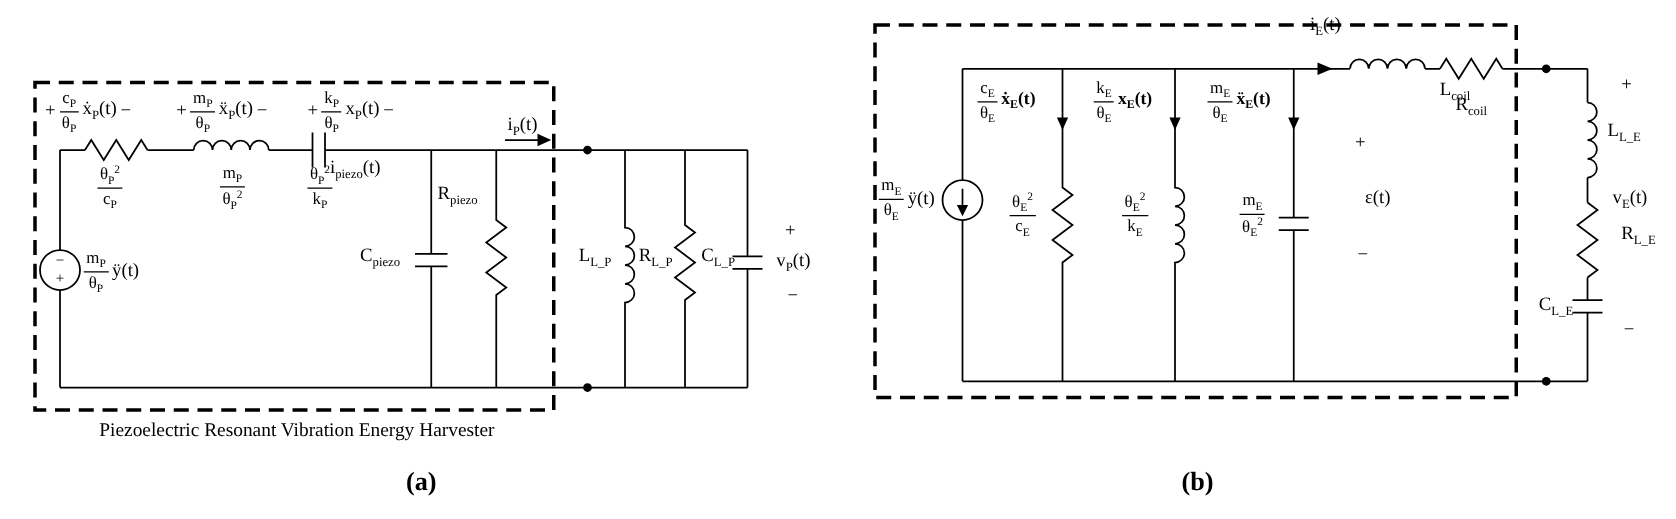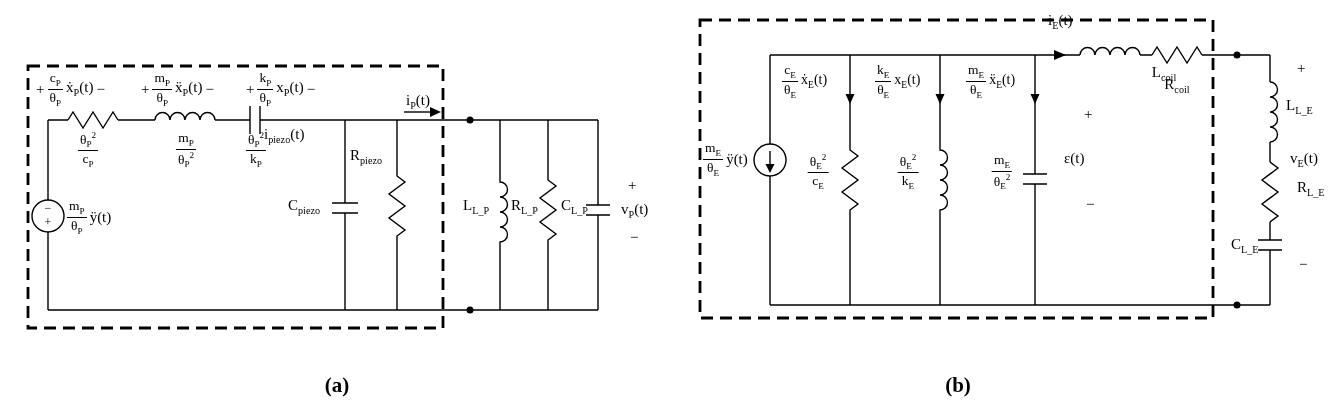--- a/index.html
+++ b/index.html
@@ -10,21 +10,21 @@
   .row { display:flex; align-items:center; gap:3px; }
   .frac { display:inline-flex; flex-direction:column; align-items:center; font-size:13.5px; line-height:1.18; }
   .frac .num { border-bottom:1px solid #000; padding:0 2px; }
   .frac .den { padding:0 2px; }
   sub, sup { font-size:0.68em; }
   .ctr { transform:translateX(-50%); }
   .caption { font-size:15.5px; text-align:center; }
   .tag { font-size:21px; font-weight:bold; transform:translateX(-50%); }
   .sign { font-size:15px; }
   .srcsign { position:absolute; font-size:12px; transform:translateX(-50%); line-height:1; }
-  .small { font-size:14px; }
+  .small { font-size:14px;font-weight:bold; }
 </style>
 </head>
 <body>
 
 <div class="stage">
 
   <svg width="1341" height="415" viewBox="0 0 1341 415">
 
     <g stroke="#000" stroke-width="1.4" fill="none">
       <rect x="28" y="66" width="415" height="262" stroke-width="2.8" stroke-dasharray="12 7"></rect>
@@ -129,20 +129,21 @@
   <div class="lbl" style="left:350px;top:147px">R<sub>piezo</sub></div>
 
   <div class="lbl" style="left:463px;top:197px">L<sub>L_P</sub></div>
   <div class="lbl" style="left:511px;top:197px">R<sub>L_P</sub></div>
   <div class="lbl" style="left:561px;top:197px">C<sub>L_P</sub></div>
 
   <div class="lbl" style="left:628px;top:177px">+</div>
   <div class="lbl" style="left:621px;top:201px">v<sub>P</sub>(t)</div>
   <div class="lbl" style="left:630px;top:229px">−</div>
 
+  <div class="lbl caption" style="left:30px;top:336px;width:415px">Piezoelectric Resonant Vibration Energy Harvester</div>
   <div class="lbl tag" style="left:337px;top:374px">(a)</div>
 
   <div class="lbl row" style="left:703px;top:140px">
     <span class="frac">
         <span class="num">m<sub>E</sub></span>
         <span class="den">θ<sub>E</sub></span>
       </span>
     <span>ÿ(t)</span>
   </div>
 
@@ -175,21 +176,21 @@
   <div class="lbl frac ctr" style="left:908px;top:152px">
       <span class="num">θ<sub>E</sub><sup>2</sup></span>
       <span class="den">k<sub>E</sub></span>
     </div>
   <div class="lbl frac ctr" style="left:1002px;top:152px">
       <span class="num">m<sub>E</sub></span>
       <span class="den">θ<sub>E</sub><sup>2</sup></span>
     </div>
 
   <div class="lbl" style="left:1084px;top:106px">+</div>
-  <div class="lbl" style="left:1064px;top:150px">ε(t)</div>
+  <div class="lbl" style="left:1092px;top:150px">ε(t)</div>
   <div class="lbl" style="left:1086px;top:196px">−</div>
 
   <div class="lbl" style="left:1048px;top:12px">i<sub>E</sub>(t)</div>
   <div class="lbl ctr" style="left:1164px;top:64px">L<sub>coil</sub></div>
   <div class="lbl ctr" style="left:1177px;top:76px">R<sub>coil</sub></div>
 
   <div class="lbl" style="left:1286px;top:97px">L<sub>L_E</sub></div>
   <div class="lbl" style="left:1297px;top:179px">R<sub>L_E</sub></div>
   <div class="lbl" style="left:1231px;top:236px">C<sub>L_E</sub></div>
 

